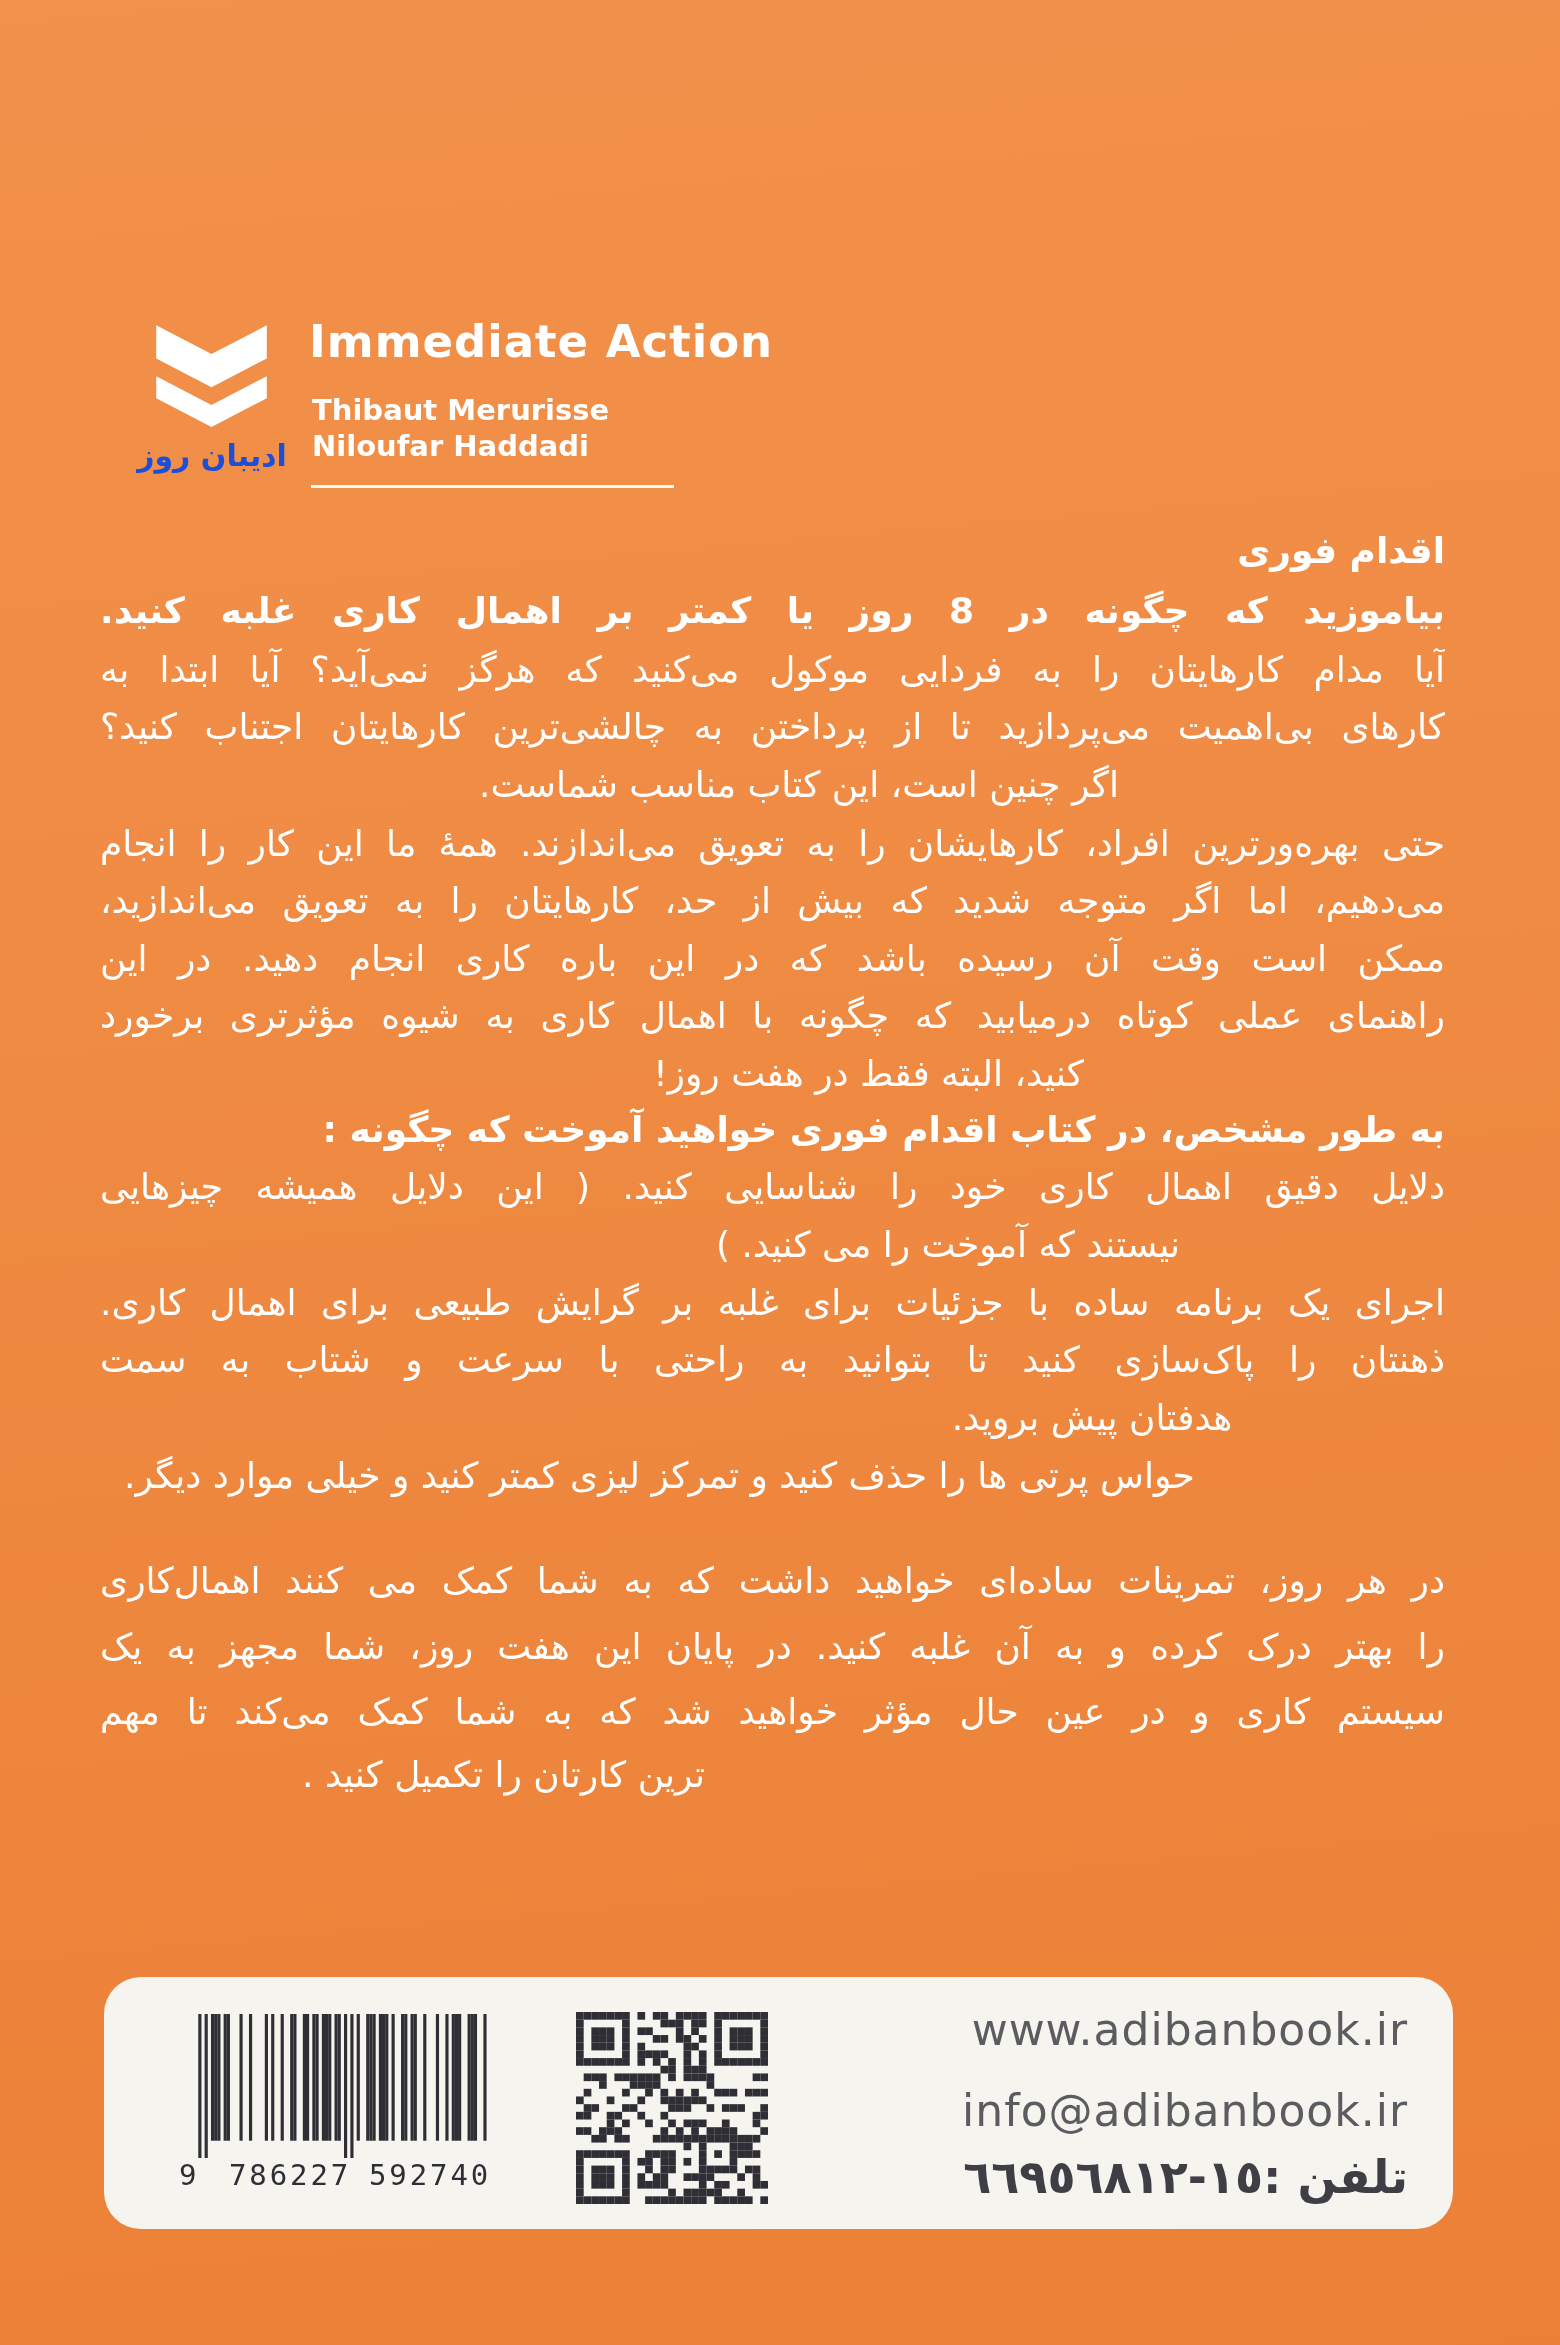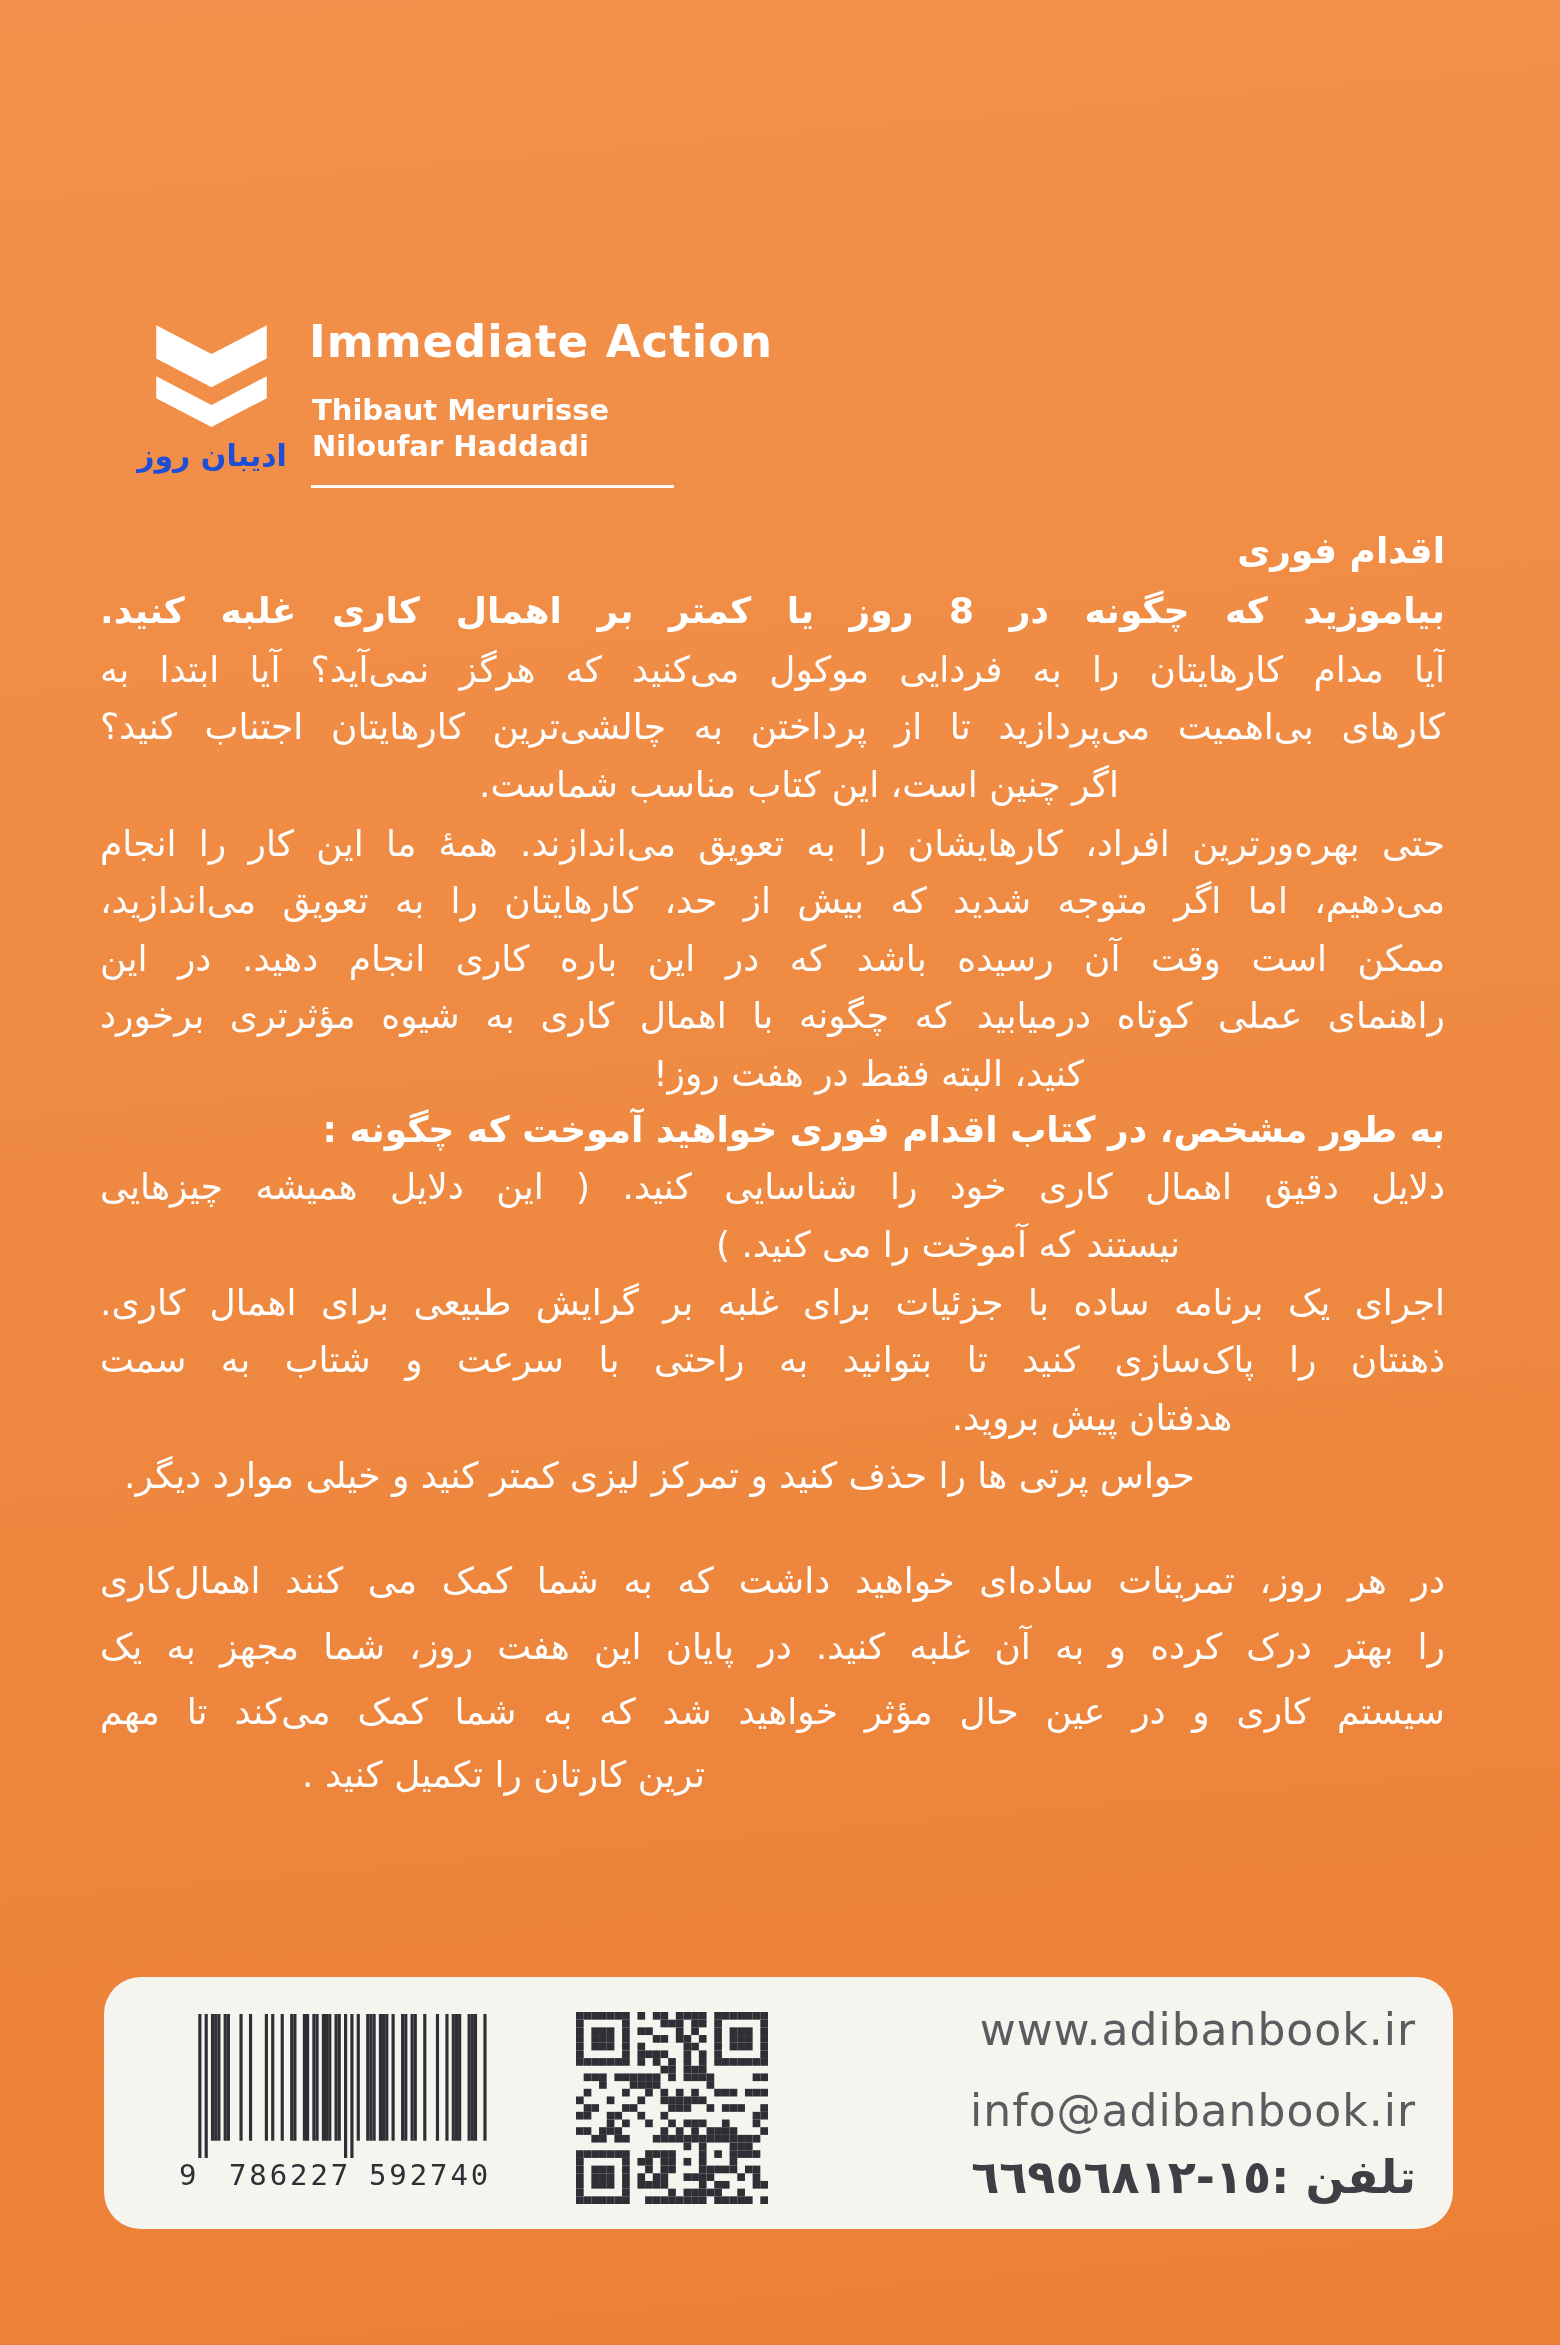--- a/index.html
+++ b/index.html
@@ -36,21 +36,21 @@
     position:absolute;left:104px;top:1977px;width:1349px;height:252px;
     background:#f6f4ef;border-radius:37px;
   }
   .barcode{position:absolute;left:198px;top:2014px;}
   .barcode-digits{position:absolute;left:179px;top:2158px;width:331px;height:38px;
     color:#2f2e35;font-family:"DejaVu Sans Mono",monospace;font-size:29px;}
   .bd-first{position:absolute;left:0;}
   .bd-mid{position:absolute;left:50px;letter-spacing:2.9px;}
   .bd-right{position:absolute;left:190px;letter-spacing:2.9px;}
   .qr{position:absolute;left:576px;top:2012px;}
-  .contact{position:absolute;right:144px;text-align:center;color:#5c5b60;}
+  .contact{position:absolute;right:152px;text-align:center;color:#5c5b60;}
   .website{top:2004px;font-size:44px;letter-spacing:1px;}
   .email{top:2085px;font-size:44px;letter-spacing:1px;}
   .phone{top:2150px;font-size:46px;font-weight:bold;color:#3f3e45;direction:rtl;}
   .phone span{display:inline-block;}
 </style>
 </head>
 <body>
 
 <svg class="logo" viewBox="0 0 100 104">
   <polygon fill="#ffffff" points="0,12 50,38 100,12 100,42 50,68 0,42"></polygon>

